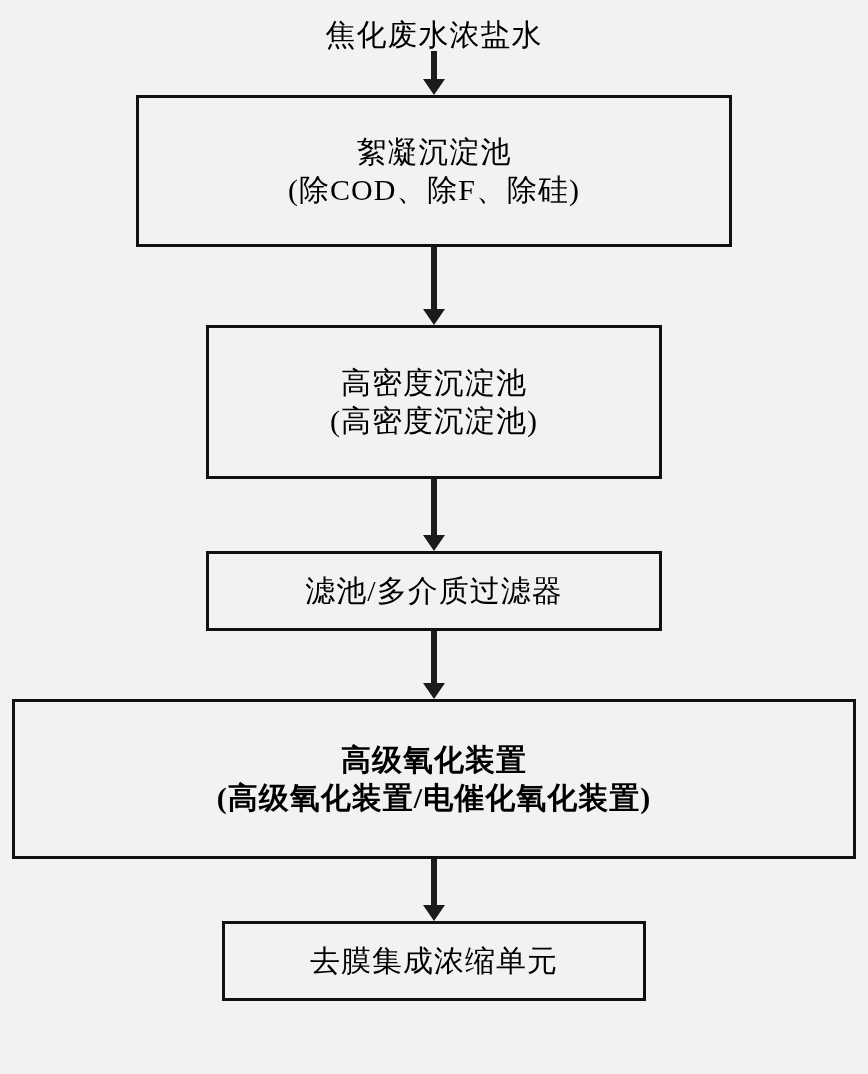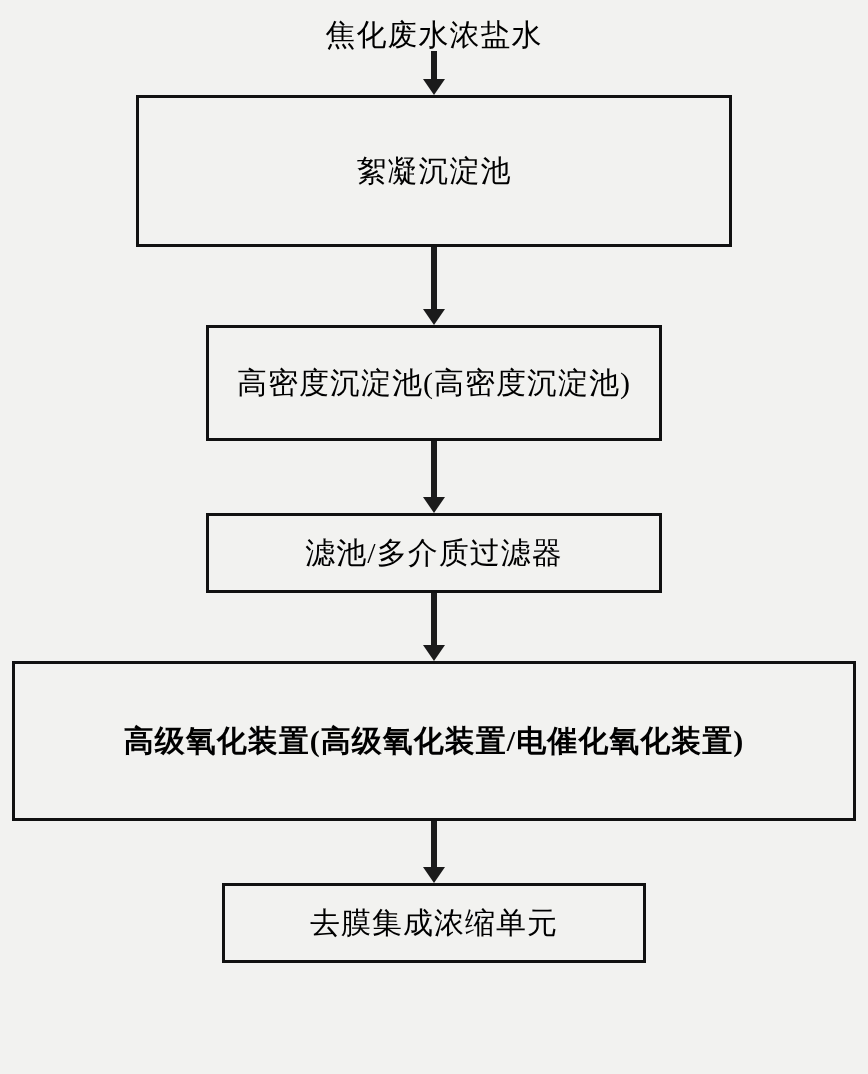--- a/index.html
+++ b/index.html
@@ -49,36 +49,36 @@
     border-left: 11px solid transparent;
     border-right: 11px solid transparent;
     border-top: 16px solid #1b1b1b;
     margin-top: -1px;
   }
   .box {
     box-sizing: border-box;
     border: 3px solid #111;
     background: #f2f2f0;
     display: flex;
-    flex-direction: row;
+    flex-direction: column;
     align-items: center;
     justify-content: center;
     text-align: center;
     letter-spacing: 1px;
   }
   .box .line {
     font-size: 30px;
     line-height: 1.28;
     white-space: nowrap;
   }
   
   #arrow-1 { height: 44px; }
   #box-1 { width: 596px; height: 152px; }
   #arrow-2 { height: 78px; }
-  #box-2 { width: 456px; height: 116px; }
+  #box-2 { width: 456px; height: 154px; }
   #arrow-3 { height: 72px; }
   #box-3 { width: 456px; height: 80px; }
   #arrow-4 { height: 68px; }
   #box-4 { width: 844px; height: 160px; font-weight: bold; }
   #arrow-5 { height: 62px; }
   #box-5 { width: 424px; height: 80px; }
 </style>
 </head>
 <body>
 
@@ -86,20 +86,21 @@
 
   <div class="title-text">焦化废水浓盐水</div>
 
   <div class="arrow" id="arrow-1">
     <div class="shaft"></div>
     <div class="head"></div>
   </div>
 
   <div class="box" id="box-1">
     <div class="line">絮凝沉淀池</div>
+    <div class="line">(除COD、除F、除硅)</div>
   </div>
 
   <div class="arrow" id="arrow-2">
     <div class="shaft"></div>
     <div class="head"></div>
   </div>
 
   <div class="box" id="box-2">
     <div class="line">高密度沉淀池</div>
     <div class="line">(高密度沉淀池)</div>

